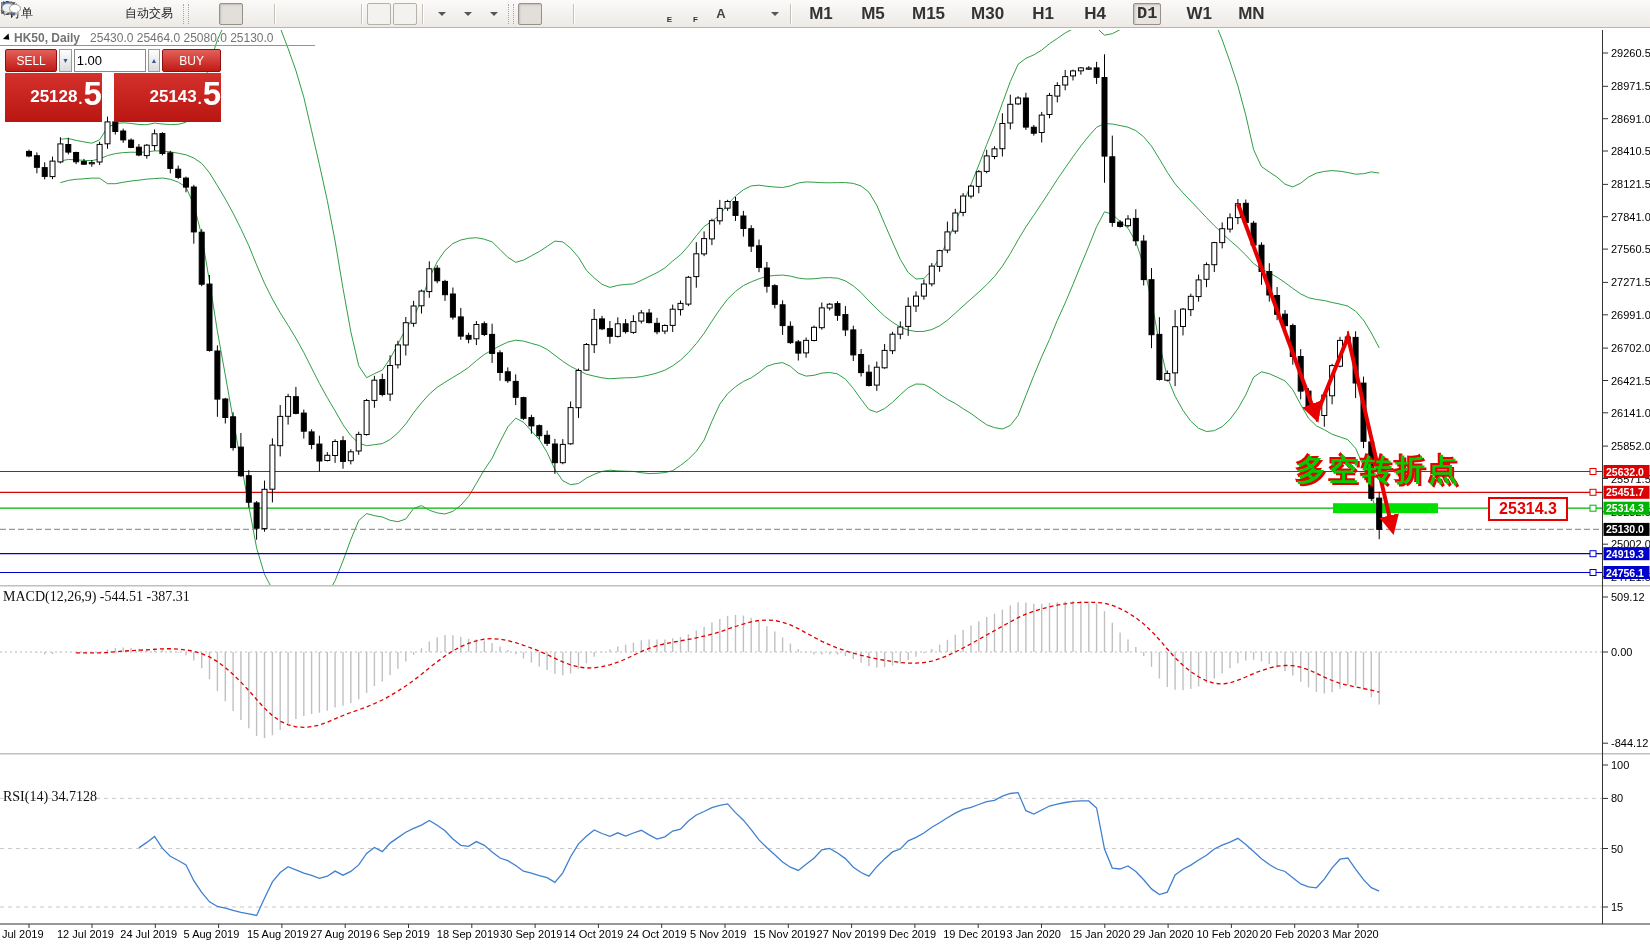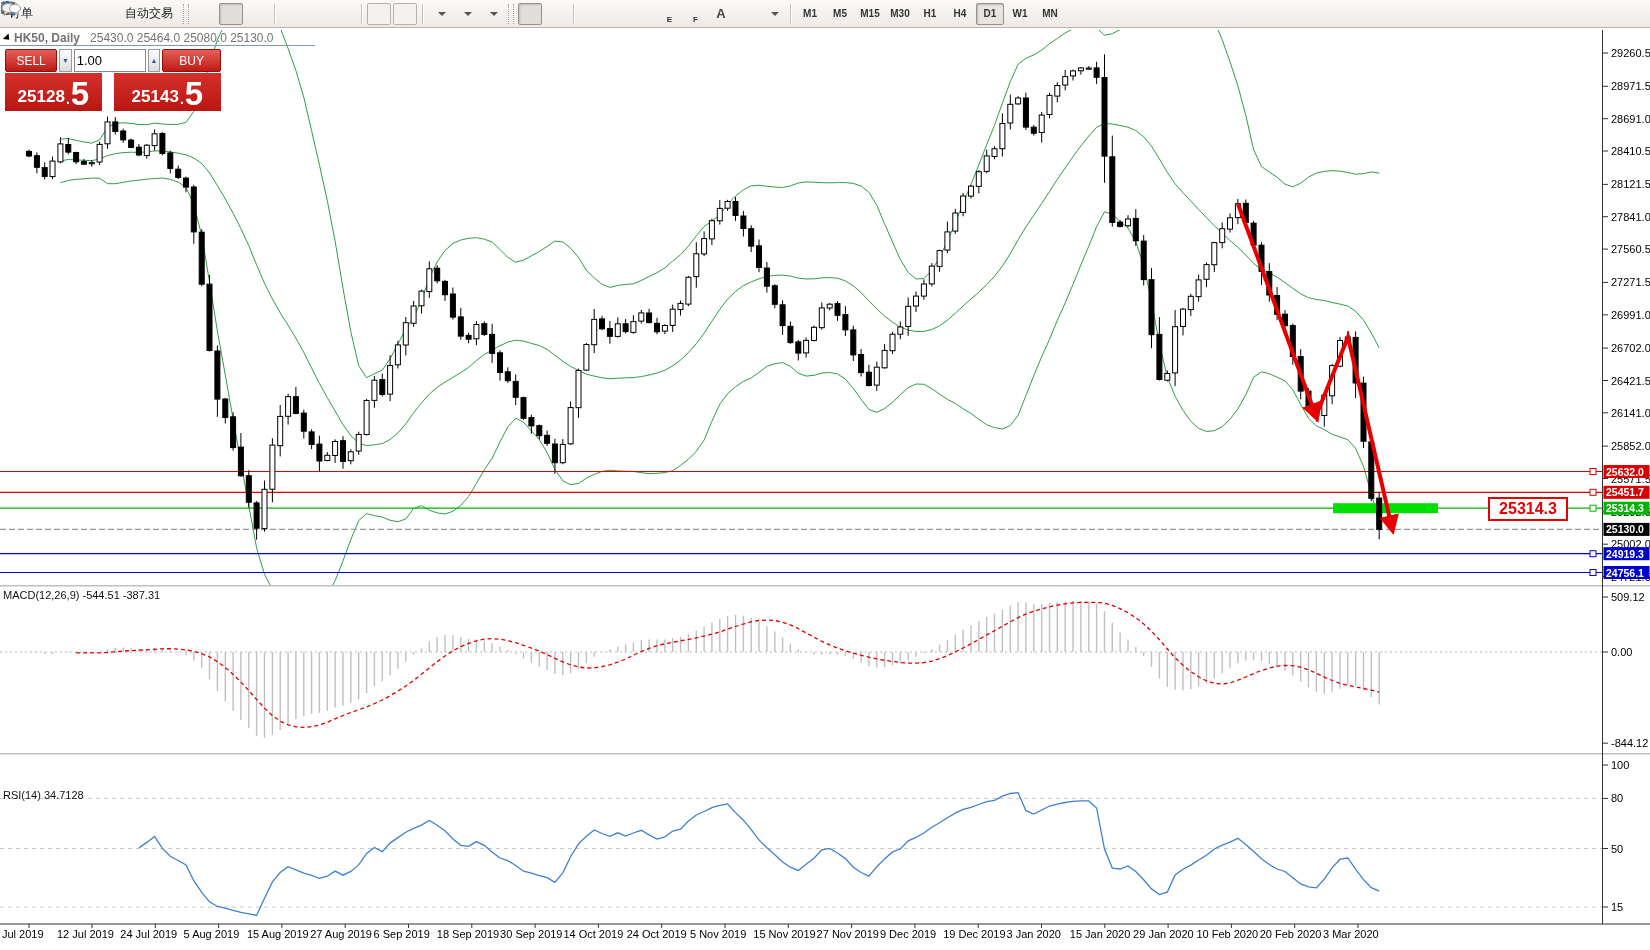--- a/index.html
+++ b/index.html
@@ -13,22 +13,22 @@
   .tb-btn{height:22px;min-width:24px;display:flex;align-items:center;justify-content:center;
     margin:0 1px;border:1px solid transparent;border-radius:2px;padding:0 2px;box-sizing:border-box;}
   .tb-btn.active{border:1px solid #96918a;background:#e2dfda;box-shadow:inset 1px 1px 2px rgba(0,0,0,.15);}
   .tb-btn.framed{border:1px solid #b6b2aa;background:#f4f2ef;}
   .tb-sep{width:1px;height:20px;background:#c6c2ba;margin:0 4px;box-shadow:1px 0 0 #fff;}
   .tb-grip{width:4px;height:20px;margin:0 3px;border-left:1px dotted #a9a49c;border-right:1px dotted #a9a49c;}
   .tb-label{font-size:12px;color:#222;margin:0 3px;white-space:nowrap;}
   .caret{width:0;height:0;border-left:4px solid transparent;border-right:4px solid transparent;
     border-top:4px solid #555;margin-left:3px;}
   .tf-btn{height:20px;min-width:26px;display:flex;align-items:center;justify-content:center;
-    font-size:10px;font-weight:bold;color:#333;margin:0 1px;border:1px solid transparent;border-radius:2px;}
-  .tf-btn.active{border:1px solid #96918a;background:#e8e5e0;box-shadow:inset 1px 1px 2px rgba(0,0,0,.18);}
+    font-size:17px;font-weight:bold;color:#333;margin:0 12px;border:1px solid transparent;border-radius:2px;}
+  .tf-btn.active{border:1px solid #96918a;background:#e8e5e0;box-shadow:inset 1px 1px 2px rgba(0,0,0,.18);font-family:Liberation Mono, monospace;}
   .spacer{flex:1;}
   .sub{font-size:8px;font-weight:bold;color:#333;align-self:flex-end;margin-left:1px;}
   .glyphA{font-size:13px;font-weight:bold;color:#444;}
 
   
   .chart-title{position:absolute;left:5px;top:31px;font-size:12px;color:#737373;z-index:6;display:flex;align-items:center;}
   .chart-title .tri{width:0;height:0;border-left:5px solid #000;border-top:4px solid transparent;
      border-bottom:4px solid transparent;transform:rotate(45deg);margin-right:4px;}
   .chart-title b{font-weight:bold;margin-right:10px;}
   .title-underline{position:absolute;left:0;top:45px;width:315px;height:1px;background:#8297ae;z-index:5;}
@@ -37,27 +37,27 @@
   .tp-row1{display:flex;height:23px;}
   .tp-btn{background:linear-gradient(#e4605a,#c01a14);border:1px solid #8e0f0b;color:#fff;
      font-size:12px;display:flex;align-items:center;justify-content:center;border-radius:2px;box-sizing:border-box;}
   .tp-sell{width:64px;} .tp-buy{width:72px;margin-left:2px;}
   .tp-spin{width:15px;background:linear-gradient(#fdfdfd,#dcdcdc);border:1px solid #9a9a9a;
      display:flex;align-items:center;justify-content:center;font-size:7px;color:#365a8c;box-sizing:border-box;margin-left:2px;}
   .tp-field{width:72px;background:#fff;border:1px solid #8a8a8a;font-size:13px;color:#000;
      display:flex;align-items:center;justify-content:flex-end;padding-right:6px;box-sizing:border-box;margin-left:2px;}
   .tp-row2{display:flex;margin-top:1px;}
   .tp-price{background:linear-gradient(#d5312c,#b91612);color:#fff;height:37px;display:flex;
-     align-items:flex-end;justify-content:center;padding-bottom:1px;}
+     align-items:flex-end;justify-content:flex-end;padding-bottom:12px;}
   .tp-price .main{font-size:17px;font-weight:bold;line-height:26px;}
   .tp-price .dot{font-size:14px;font-weight:bold;line-height:22px;margin:0 1px;}
   .tp-price .frac{font-size:33px;font-weight:bold;line-height:33px;}
   .tp-price.sell{width:101px;} .tp-price.buy{width:112px;margin-left:12px;}
 
-  .ind-label{position:absolute;left:3px;font-size:11px;color:#111;z-index:6;}
+  .ind-label{position:absolute;left:3px;font-size:14px;color:#111;z-index:6;font-family:Liberation Serif, serif;}
   #macd-label{top:589px;} #rsi-label{top:759px;margin-top:30px;}
 
   .annotation{position:absolute;left:1296px;top:450px;z-index:8;font-size:30px;font-weight:bold;
      letter-spacing:3px;color:#00cc00;text-shadow:-2px -2px 0 #e80000,2px 2px 0 #e80000;white-space:nowrap;}
   .callout{position:absolute;left:1488px;top:497px;width:76px;height:20px;background:#fff;
      border:2px solid #e80000;color:#e80000;font-size:16px;font-weight:bold;text-align:center;
      line-height:20px;z-index:8;}
 
   svg{position:absolute;left:0;top:0;z-index:1;}
   svg text{font-family:"Liberation Sans","DejaVu Sans",sans-serif;}
@@ -1003,14 +1003,15 @@
         <span class="main">25143</span>
         <span class="dot">.</span>
         <span class="frac">5</span>
       </div>
     </div>
   </div>
 
   <div class="ind-label" id="macd-label">MACD(12,26,9) -544.51 -387.31</div>
   <div class="ind-label" id="rsi-label">RSI(14) 34.7128</div>
 
+  <div class="annotation">多空转折点</div>
   <div class="callout">25314.3</div>
 </div>
 
 </body></html>

